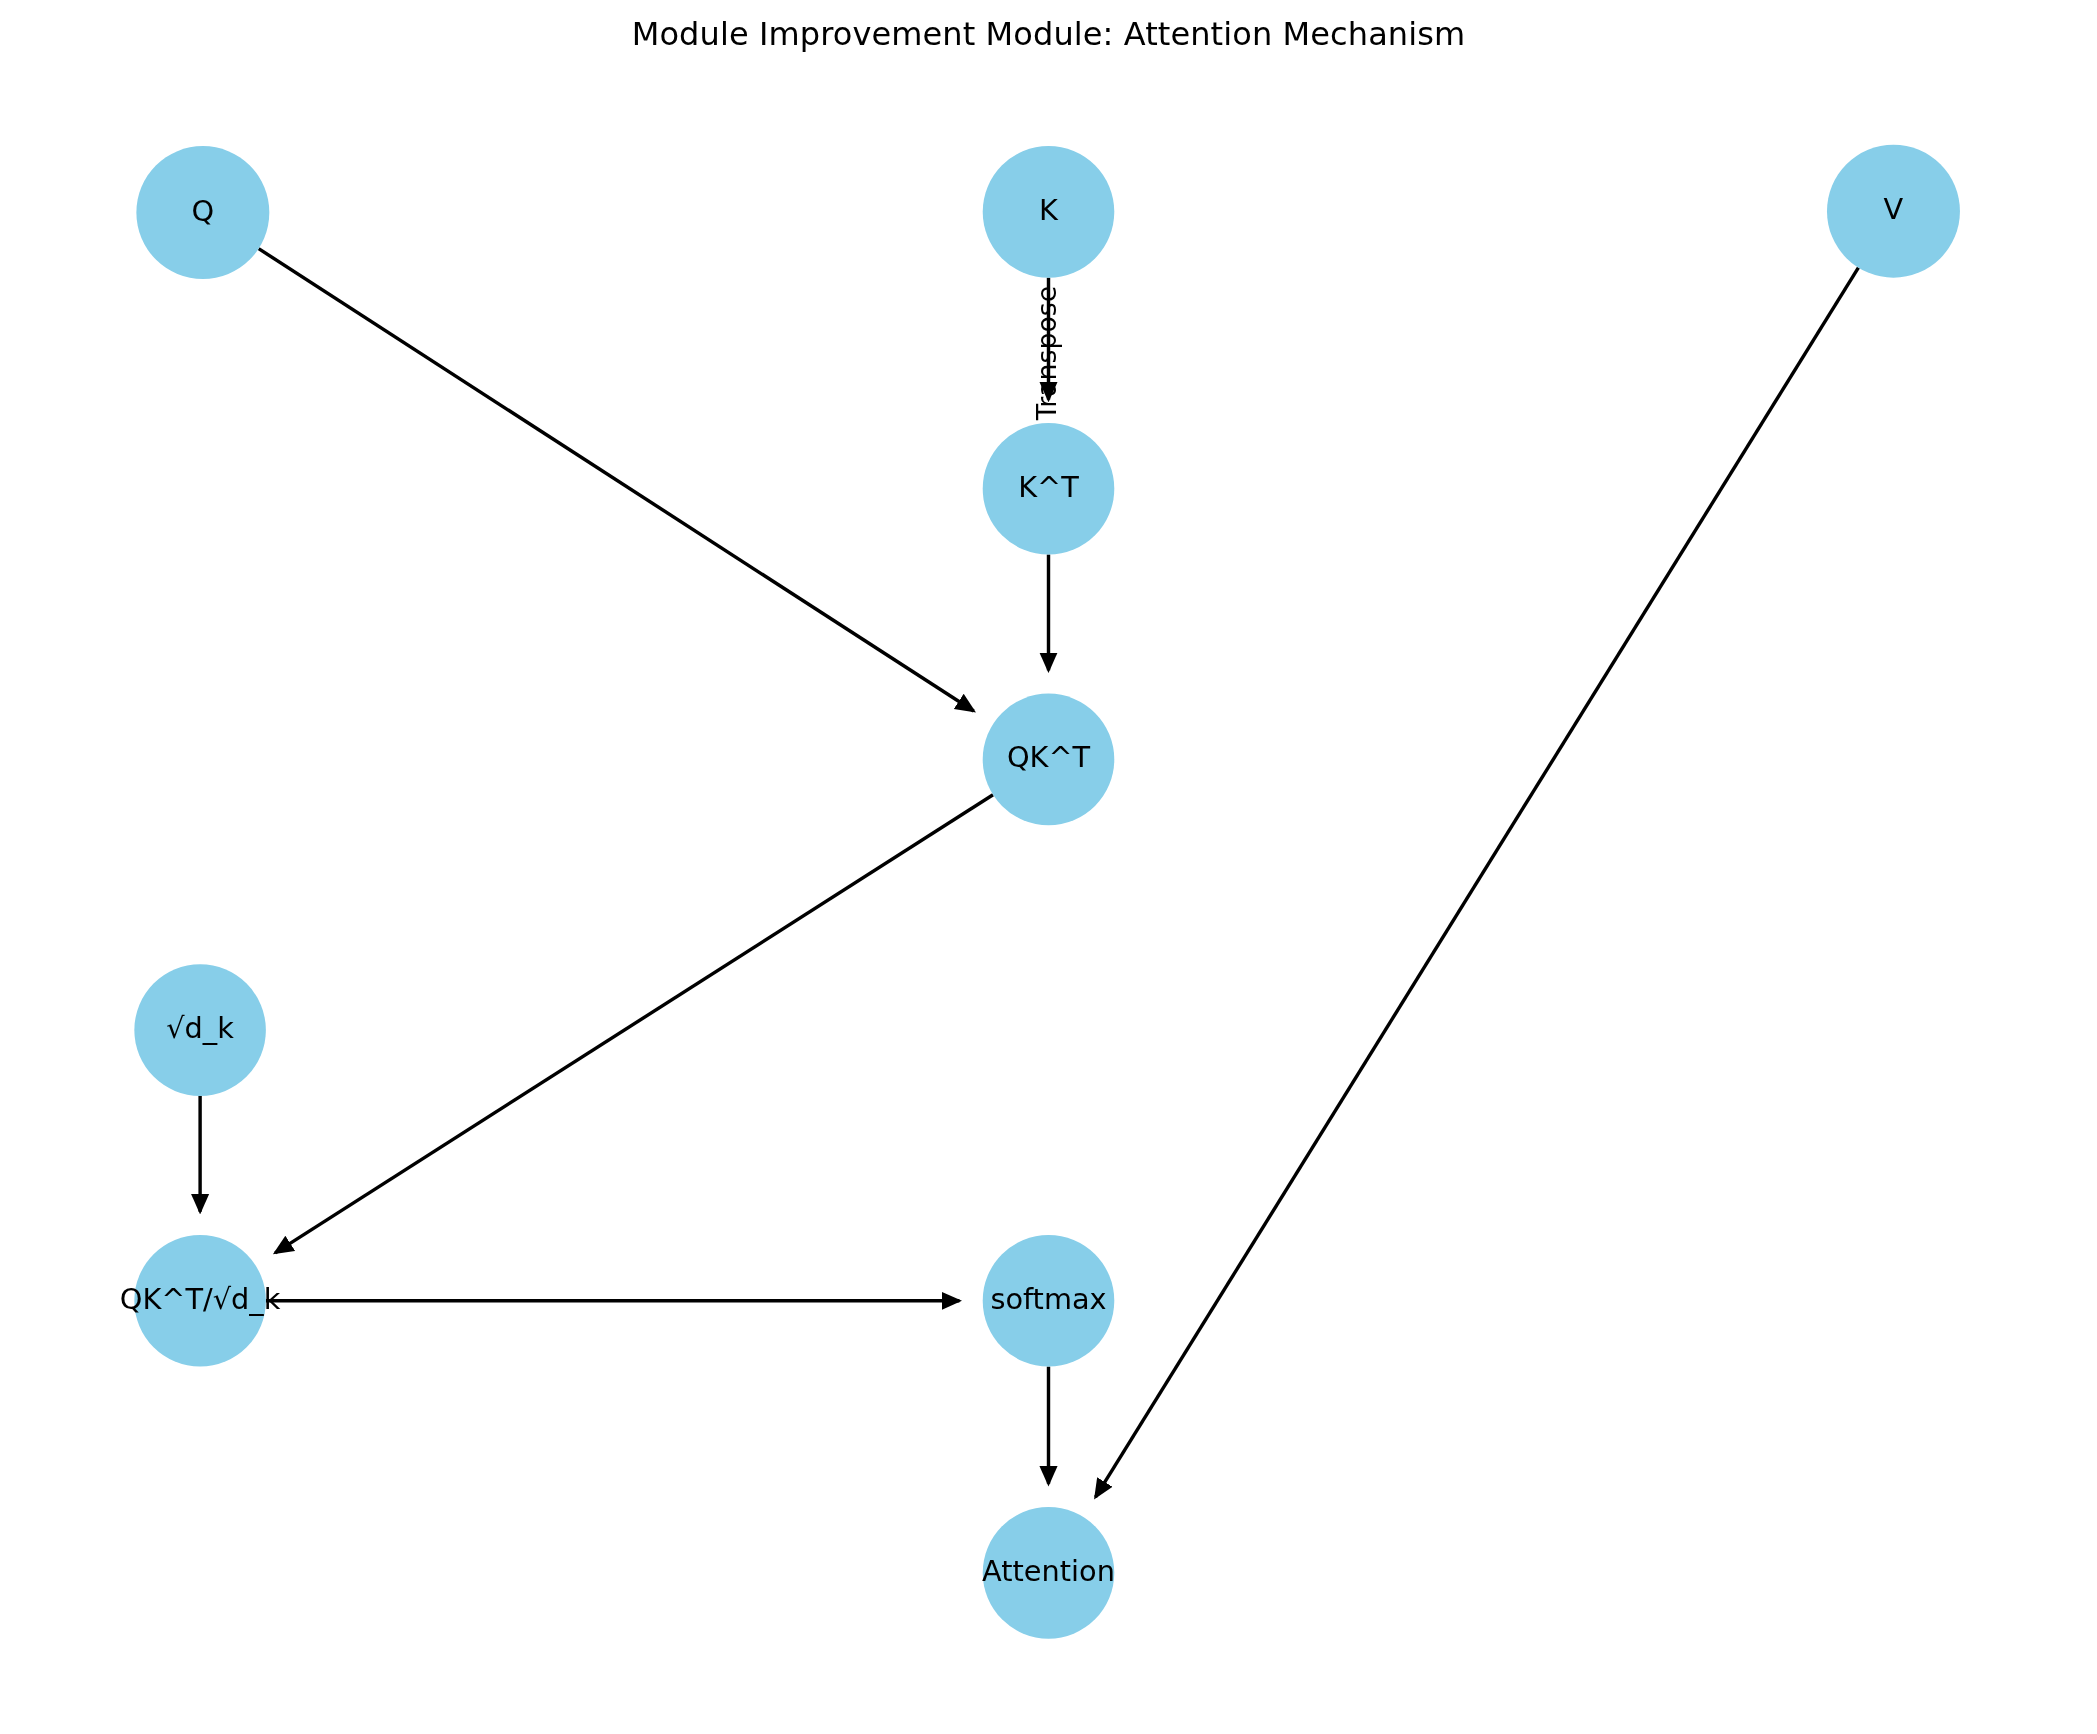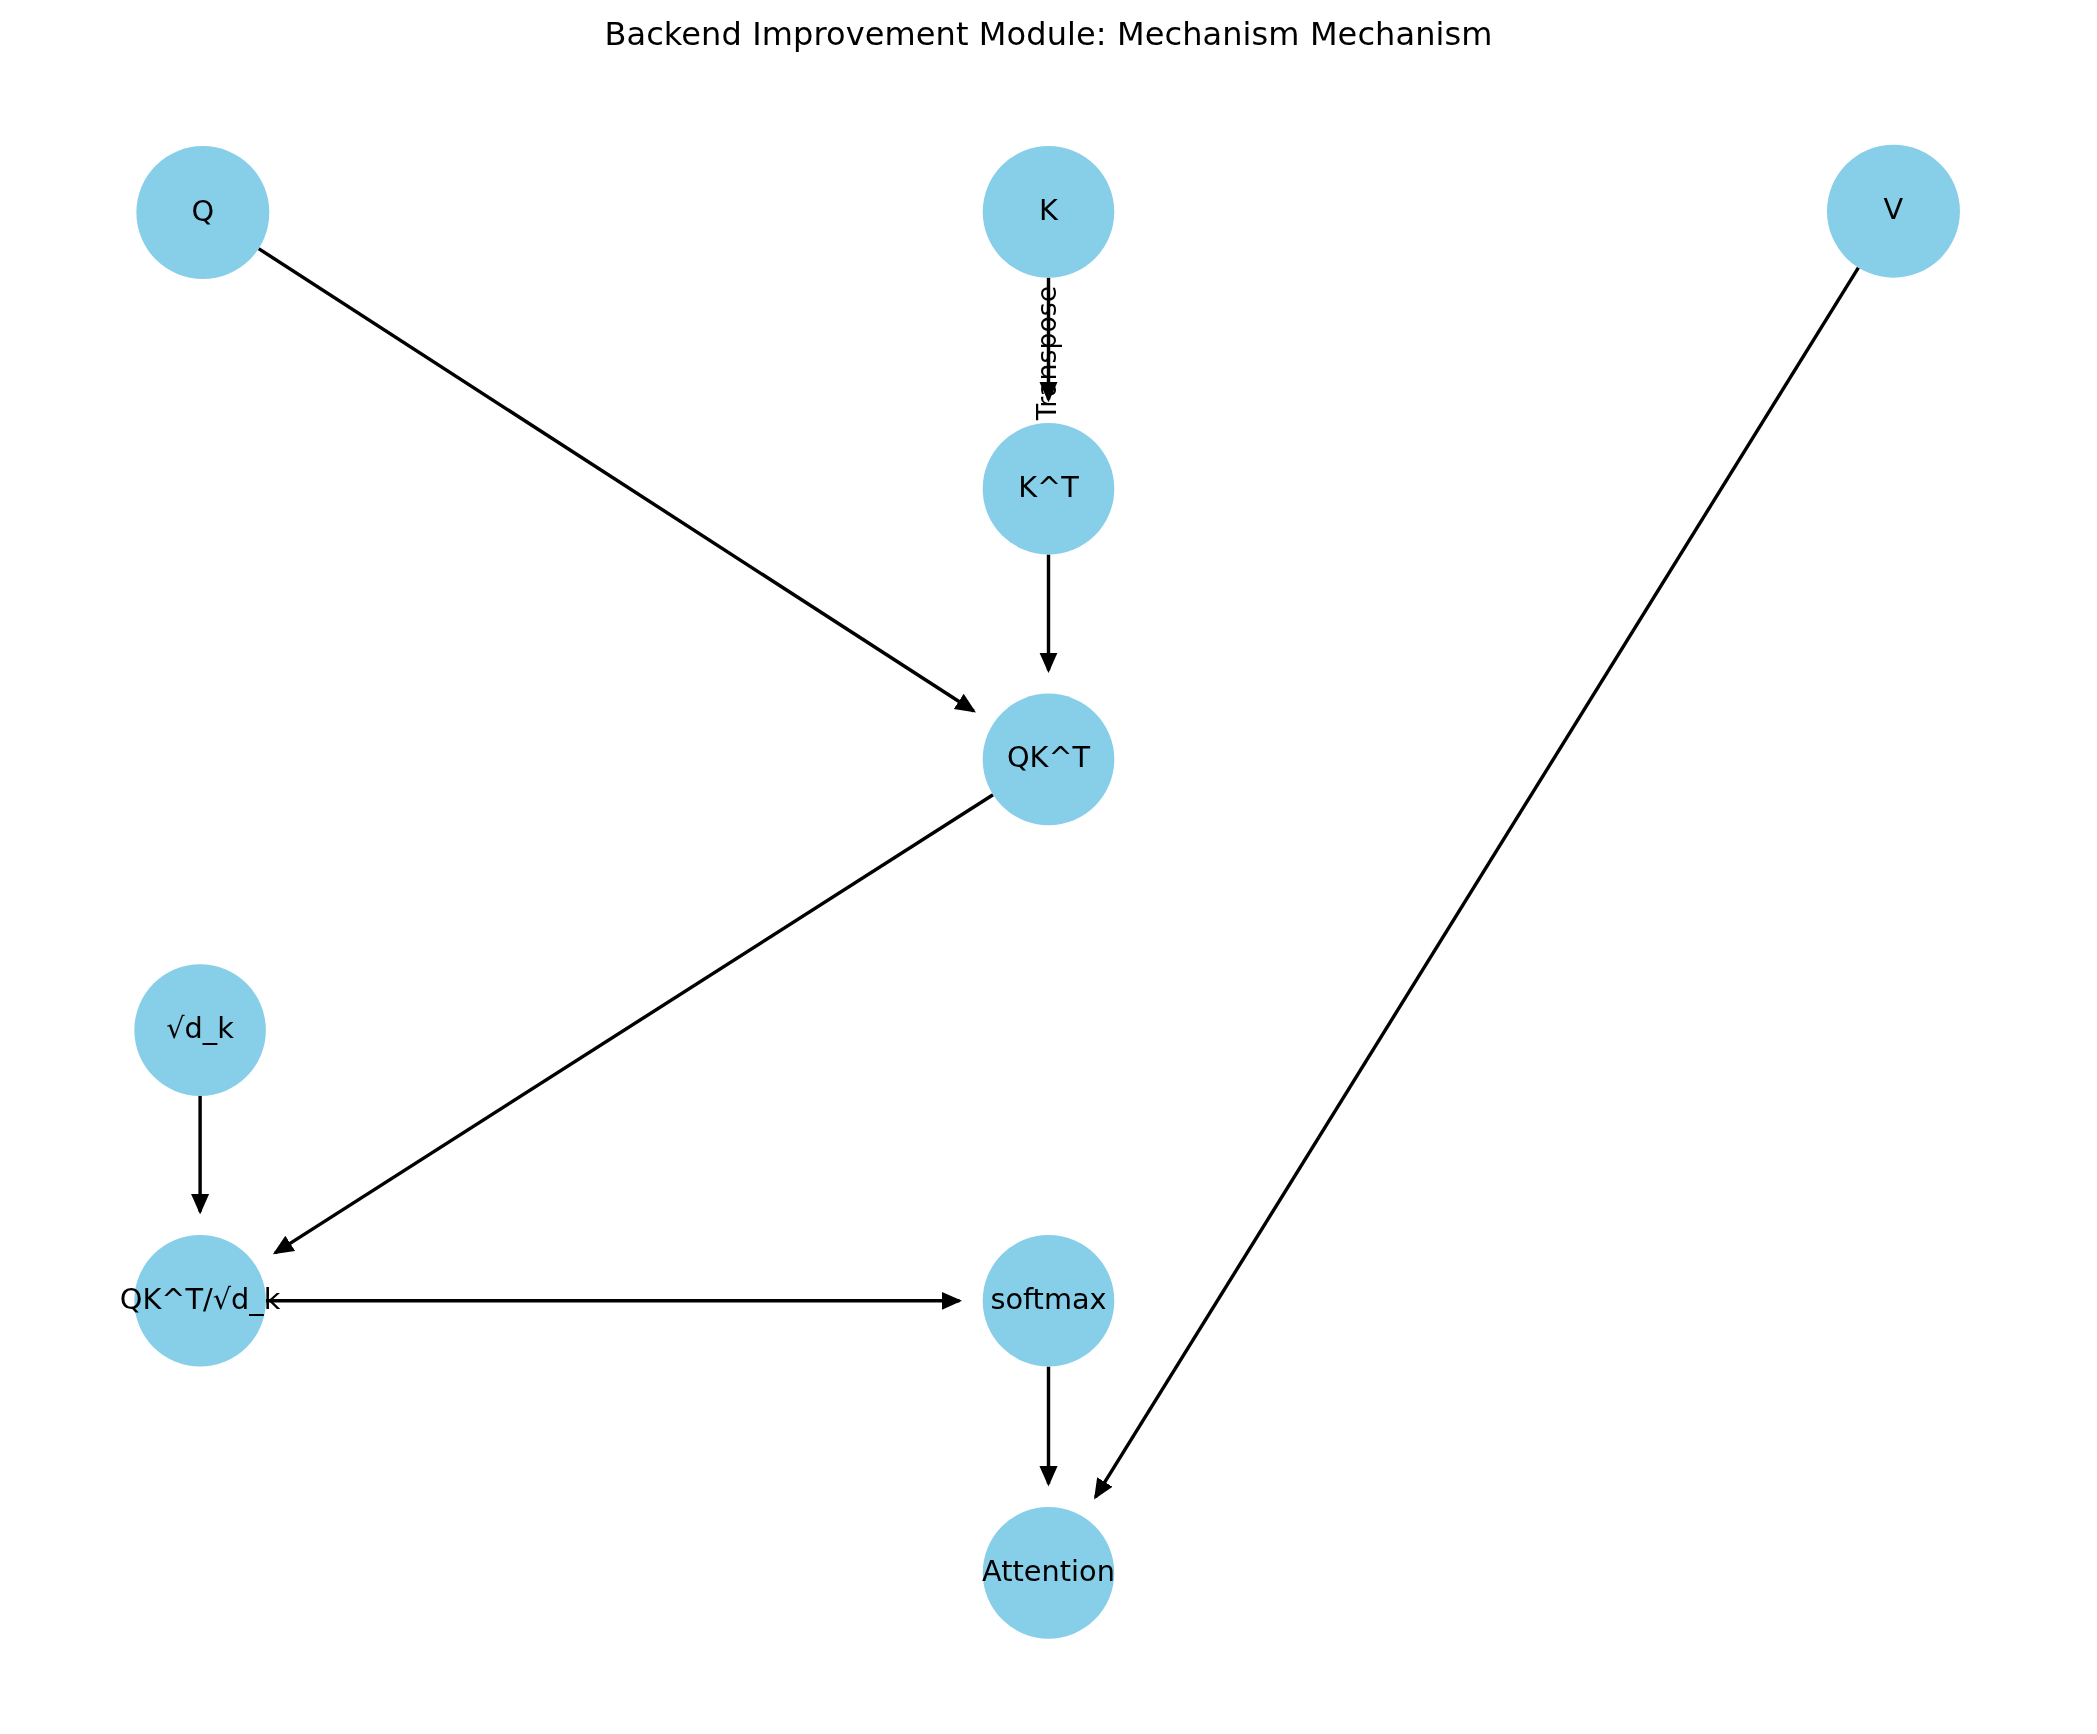--- a/index.html
+++ b/index.html
@@ -60,21 +60,21 @@
     font-size: 39px;
     text-anchor: middle;
     dominant-baseline: middle;
   }
 </style>
 </head>
 <body>
 
 <div id="canvas">
 
-  <div id="title">Backend Improvement Module: Mechanism Mechanism</div>
+  <div id="title">Module Improvement Module: Attention Mechanism</div>
 
   <svg id="graph-svg" viewBox="0 0 3060 2530" xmlns="http://www.w3.org/2000/svg">
     <defs>
       <marker id="arrowhead" markerWidth="6" markerHeight="6" refX="5.2" refY="3" orient="auto" markerUnits="strokeWidth">
         <path d="M0,0.35 L6,3 L0,5.65 Z" fill="#000000"></path>
       </marker>
     </defs>
 
     <g id="edges-layer">
         <line x1="377.4524696273041" y1="362.6734771171707" x2="1420.836896375778" y2="1037.4066801522454" class="edge-line" stroke="#000000" marker-end="url(#arrowhead)"></line>

